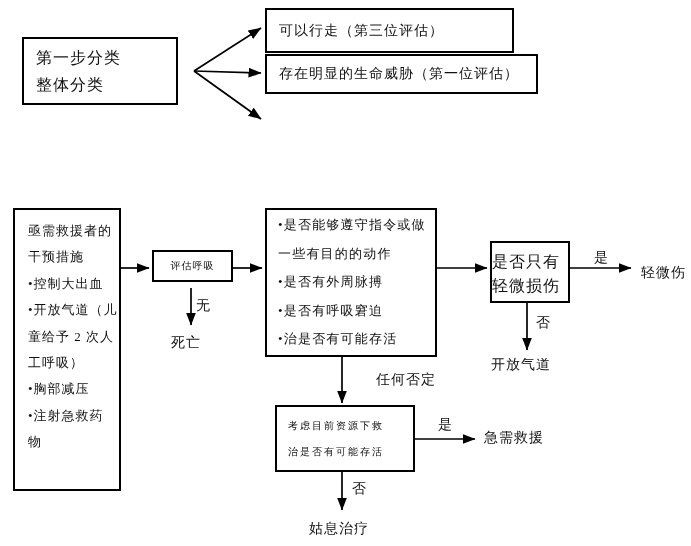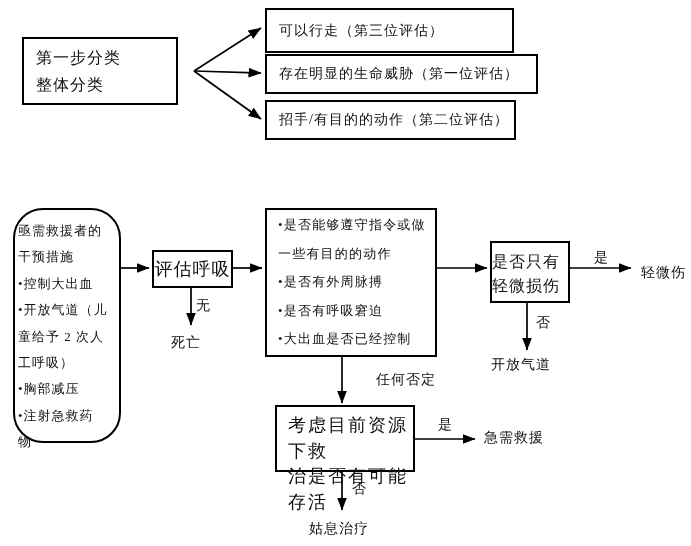--- a/index.html
+++ b/index.html
@@ -22,39 +22,39 @@
   }
   .multi { white-space: pre-line; }
   .title-box { font-size: 16px; line-height: 27px; padding: 5px 0 0 12px; letter-spacing: 1px; }
   .cond-box { font-size: 14px; display: flex; align-items: center; padding-left: 12px; letter-spacing: 1px; }
   .step1 { left: 22px; top: 37px; width: 156px; height: 68px; }
   .step2 { left: 22px; top: 122px; width: 170px; height: 66px; }
   .walkable { left: 265px; top: 8px; width: 249px; height: 45px; }
   .life-threat { left: 265px; top: 54px; width: 273px; height: 40px; }
   .wave { left: 265px; top: 100px; width: 251px; height: 40px; }
   .interventions {
-    left: 13px; top: 208px; width: 108px; height: 235px;
-    font-size: 13px; line-height: 26.4px; padding: 8px 0 0 3px; letter-spacing: 1px; border-radius: 30px;
+    left: 13px; top: 208px; width: 108px; height: 283px;
+    font-size: 13px; line-height: 26.4px; padding: 8px 0 0 13px; letter-spacing: 1px;
   }
   .breathing {
-    left: 152px; top: 250px; width: 81px; height: 38px;
+    left: 152px; top: 250px; width: 81px; height: 32px;
     display: flex; align-items: center; justify-content: center;
-    font-size: 18px; letter-spacing: 1px;
+    font-size: 10px; letter-spacing: 1px;
   }
   .assess {
     left: 265px; top: 208px; width: 172px; height: 149px;
     font-size: 13px; line-height: 28.6px; padding: 1px 2px 0 11px; letter-spacing: 1.2px;
   }
   .minor {
     left: 490px; top: 241px; width: 80px; height: 62px;
     font-size: 16px; line-height: 24px; padding-top: 7px; text-align: left; letter-spacing: 1px;
   }
   .survive {
     left: 275px; top: 405px; width: 140px; height: 67px;
-    font-size: 18px; line-height: 25.5px; padding: 6px 0 0 11px; letter-spacing: 2px;
+    font-size: 10px; line-height: 25.5px; padding: 6px 0 0 11px; letter-spacing: 2px;
   }
   .lbl { position: absolute; font-size: 14px; letter-spacing: 1px; white-space: nowrap; }
   .lbl-no-breathing { left: 196px; top: 297px; }
   .lbl-death        { left: 171px; top: 334px; }
   .lbl-any-negative { left: 376px; top: 371px; }
   .lbl-yes-minor    { left: 594px; top: 249px; }
   .lbl-minor-injury { left: 641px; top: 264px; }
   .lbl-no-minor     { left: 536px; top: 314px; }
   .lbl-delayed      { left: 491px; top: 356px; }
   .lbl-yes-survive  { left: 438px; top: 416px; }
@@ -85,37 +85,36 @@
     <line x1="342" y1="357" x2="342" y2="403" marker-end="url(#ah)"></line>
     <line x1="414" y1="439" x2="475" y2="439" marker-end="url(#ah)"></line>
     <line x1="342" y1="472" x2="342" y2="510" marker-end="url(#ah)"></line>
   </svg>
 
   <div class="box title-box step1 multi">第一步分类
 整体分类</div>
 
   <div class="box cond-box walkable">可以行走（第三位评估）</div>
   <div class="box cond-box life-threat">存在明显的生命威胁（第一位评估）</div>
-  <div class="box cond-box wave">招手/有目的的动作（第二位评估）</div>
 
   <div class="box interventions multi">亟需救援者的
 干预措施
 •控制大出血
 •开放气道（儿
 童给予 2 次人
 工呼吸）
 •胸部减压
 •注射急救药
 物</div>
   <div class="box breathing">评估呼吸</div>
   <div class="box assess multi">•是否能够遵守指令或做
 一些有目的的动作
 •是否有外周脉搏
 •是否有呼吸窘迫
-•大出血是否已经控制</div>
+•治是否有可能存活</div>
   <div class="box minor multi">是否只有
 轻微损伤</div>
   <div class="box survive multi">考虑目前资源下救
 治是否有可能存活</div>
 
   <div class="lbl lbl-no-breathing">无</div>
   <div class="lbl lbl-death">死亡</div>
   <div class="lbl lbl-any-negative">任何否定</div>
   <div class="lbl lbl-yes-minor">是</div>
   <div class="lbl lbl-minor-injury">轻微伤</div>

